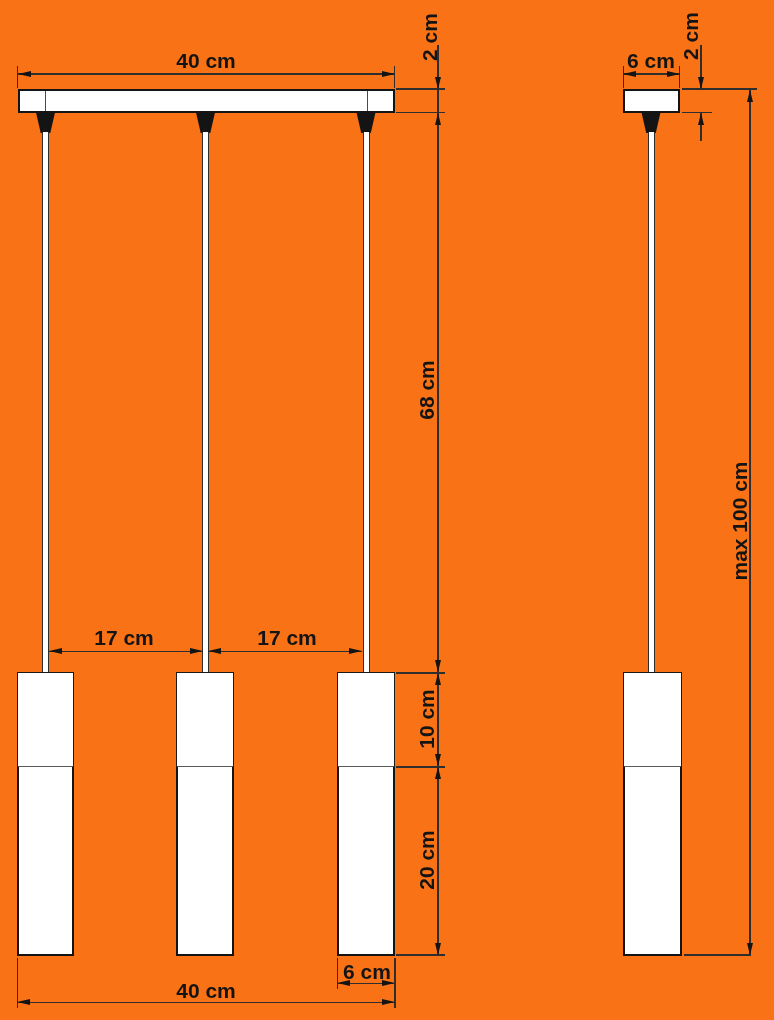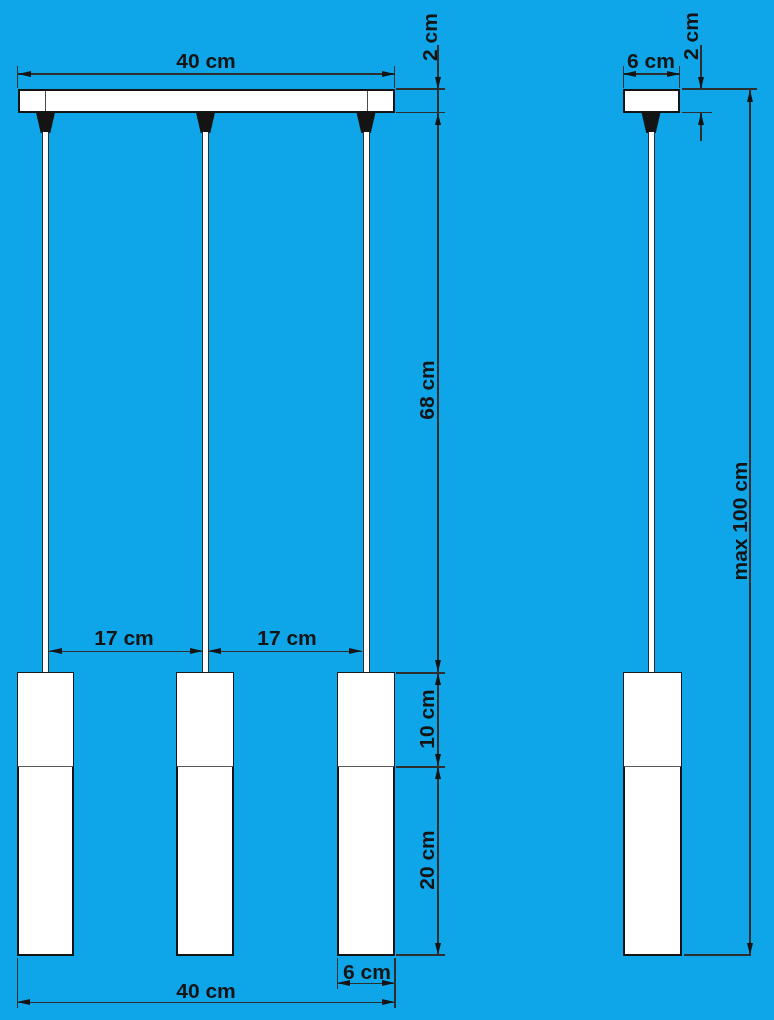--- a/index.html
+++ b/index.html
@@ -1,18 +1,18 @@
 <!DOCTYPE html>
 <html><head>
 <meta charset="utf-8">
 <style>
   html,body{margin:0;padding:0;background:#fff;}
   *{box-sizing:border-box;}
   #canvas{
-    position:relative;width:774px;height:1020px;background:#0ea5e9;overflow:hidden;
+    position:relative;width:774px;height:1020px;background:#f97316;overflow:hidden;
     font-family:"Liberation Sans","DejaVu Sans",sans-serif;
   }
   .grp{position:absolute;inset:0;}
   
   .hl{position:absolute;height:1.4px;background:#2e2e2e;}
   .vl{position:absolute;width:1.4px;background:#2e2e2e;}
   
   .ar{position:absolute;width:0;height:0;}
   .ar.up{border-left:3.5px solid transparent;border-right:3.5px solid transparent;border-bottom:12px solid #141414;}
   .ar.down{border-left:3.5px solid transparent;border-right:3.5px solid transparent;border-top:12px solid #141414;}

